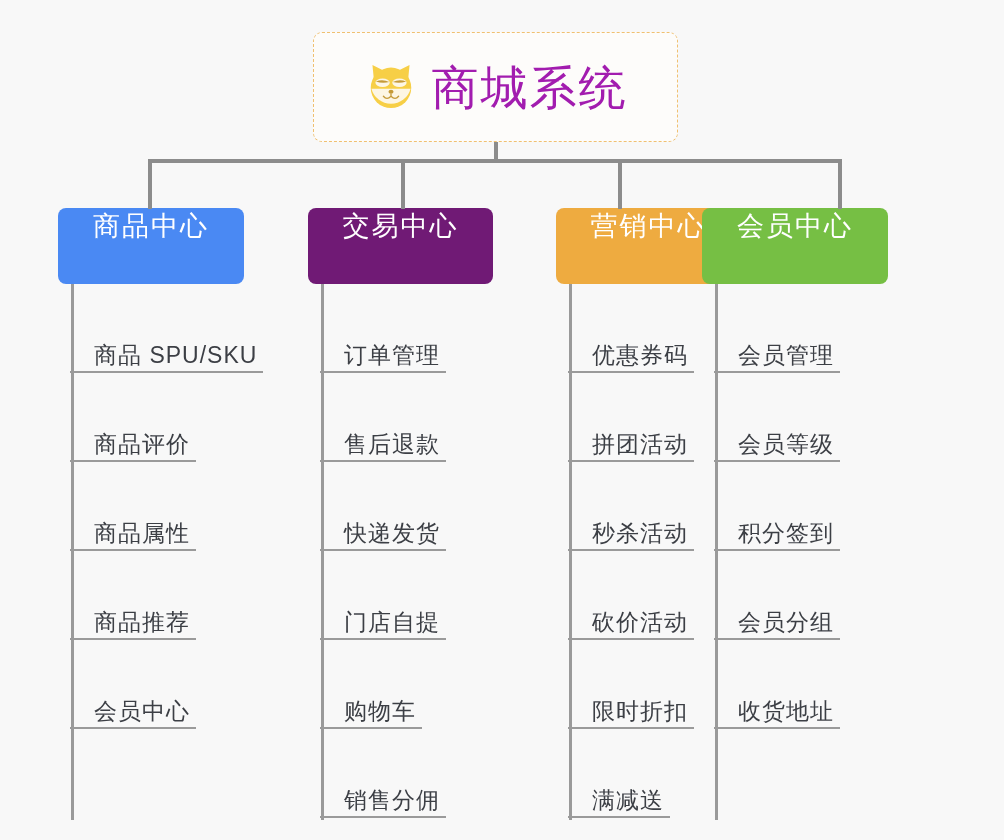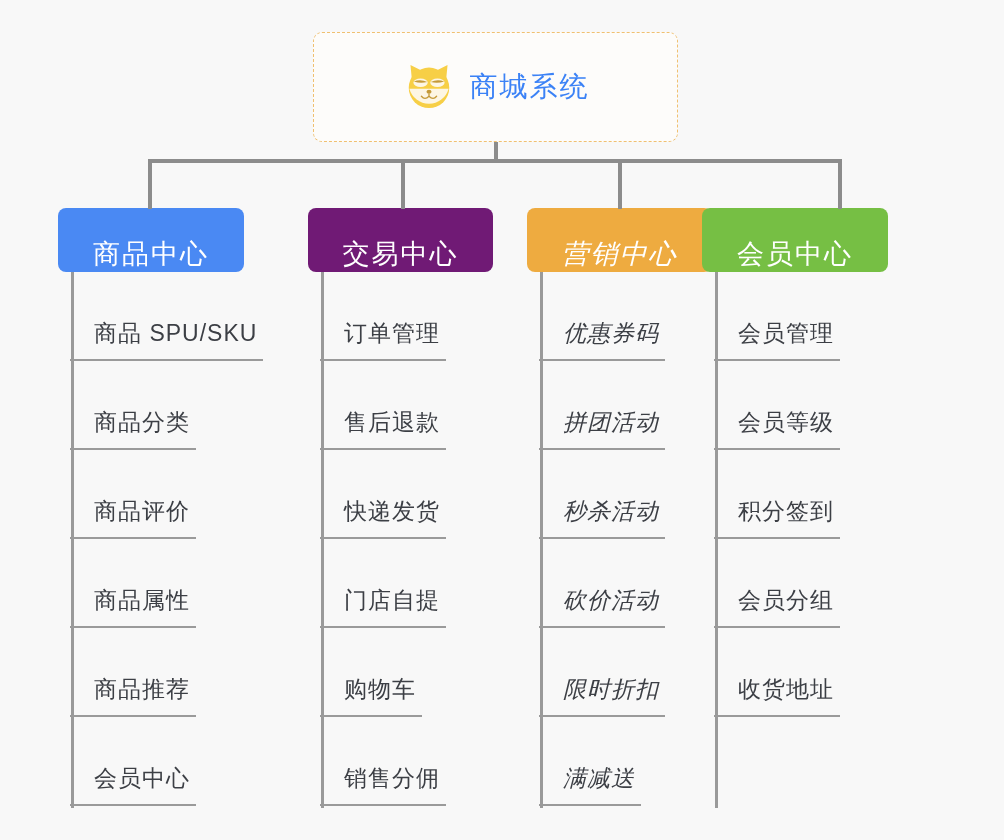--- a/index.html
+++ b/index.html
@@ -27,22 +27,22 @@
     background: #fdfcfa;
     border: 1.5px dashed #f0c070;
     border-radius: 9px;
     display: flex;
     align-items: center;
     justify-content: center;
     gap: 14px;
   }
   .root-icon { width: 54px; height: 54px; flex: 0 0 auto; display:block; }
   .root-title {
-    font-size: 28px;
-    color: #3b82f6;
+    font-size: 47px;
+    color: #a21caf;
     letter-spacing: 2px;
     line-height: 1;
     white-space: nowrap;
   }
 
   
   .conn {
     position: absolute;
     background: #8c8c8c;
   }
@@ -50,24 +50,24 @@
   .conn-h-main { left: 148px; top: 159px; width: 694px; height: 4px; }
   .conn-v-drop { top: 159px; width: 4px; height: 50px; }
 
   
   .column {
     position: absolute;
     top: 208px;
   }
   .cat-box {
     position: relative;
-    height: 64px;
+    height: 76px;
     border-radius: 8px;
     display: flex;
-    align-items: flex-end;
+    align-items: flex-start;
     justify-content: center;
     color: #ffffff;
     font-size: 27px;
     letter-spacing: 2px;
   }
 
   .leaf-list {
     position: relative;
     margin-top: 0;
     padding-left: 13px;
@@ -83,21 +83,21 @@
   .leaf {
     position: relative;
     height: 89px;
     display: flex;
     align-items: flex-end;
     padding-bottom: 0px;
   }
   .leaf-inner {
     display: inline-block;
     border-bottom: 2px solid #9a9a9a;
-    padding: 0 6px 10px 24px;
+    padding: 0 6px 0 24px;
     margin-left: -1px;
   }
   .leaf-label {
     font-size: 23px;
     color: #3c3f45;
     white-space: nowrap;
     letter-spacing: 1px;
   }
 </style>
 </head>
@@ -135,23 +135,20 @@
       <div class="column" style="left: 58px; width: 186px;">
         <div class="cat-box" style="background: rgb(74, 137, 243);">
           <span>商品中心</span>
         </div>
         <div class="leaf-list">
           <div class="leaf-spine" style="height: 536px;"></div>
           <div class="leaf">
             <div class="leaf-inner"><span class="leaf-label">商品 SPU/SKU</span></div>
           </div>
           <div class="leaf">
-            <div class="leaf-inner"><span class="leaf-label">商品分类</span></div>
-          </div>
-          <div class="leaf">
             <div class="leaf-inner"><span class="leaf-label">商品评价</span></div>
           </div>
           <div class="leaf">
             <div class="leaf-inner"><span class="leaf-label">商品属性</span></div>
           </div>
           <div class="leaf">
             <div class="leaf-inner"><span class="leaf-label">商品推荐</span></div>
           </div>
           <div class="leaf">
             <div class="leaf-inner"><span class="leaf-label">会员中心</span></div>
@@ -177,21 +174,21 @@
             <div class="leaf-inner"><span class="leaf-label">门店自提</span></div>
           </div>
           <div class="leaf">
             <div class="leaf-inner"><span class="leaf-label">购物车</span></div>
           </div>
           <div class="leaf">
             <div class="leaf-inner"><span class="leaf-label">销售分佣</span></div>
           </div>
         </div>
       </div>
-      <div class="column" style="left: 527px; width: 185px; font-style: italic;">
+      <div class="column" style="left: 556px; width: 185px;">
         <div class="cat-box" style="background: rgb(238, 171, 64);">
           <span>营销中心</span>
         </div>
         <div class="leaf-list">
           <div class="leaf-spine" style="height: 536px;"></div>
           <div class="leaf">
             <div class="leaf-inner"><span class="leaf-label">优惠券码</span></div>
           </div>
           <div class="leaf">
             <div class="leaf-inner"><span class="leaf-label">拼团活动</span></div>

